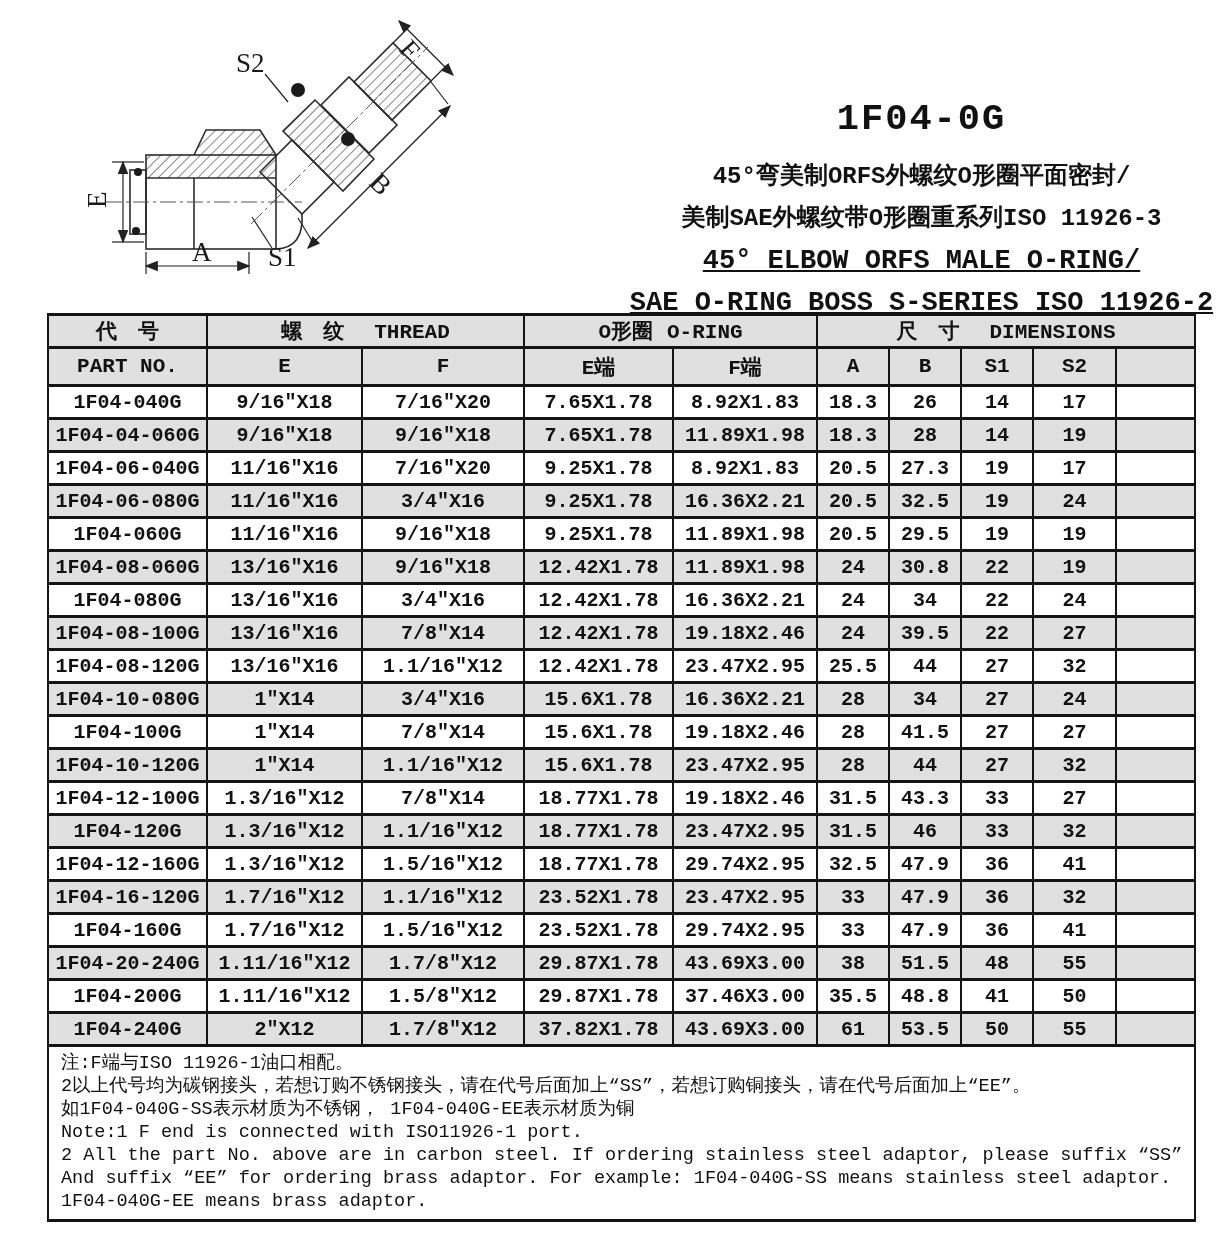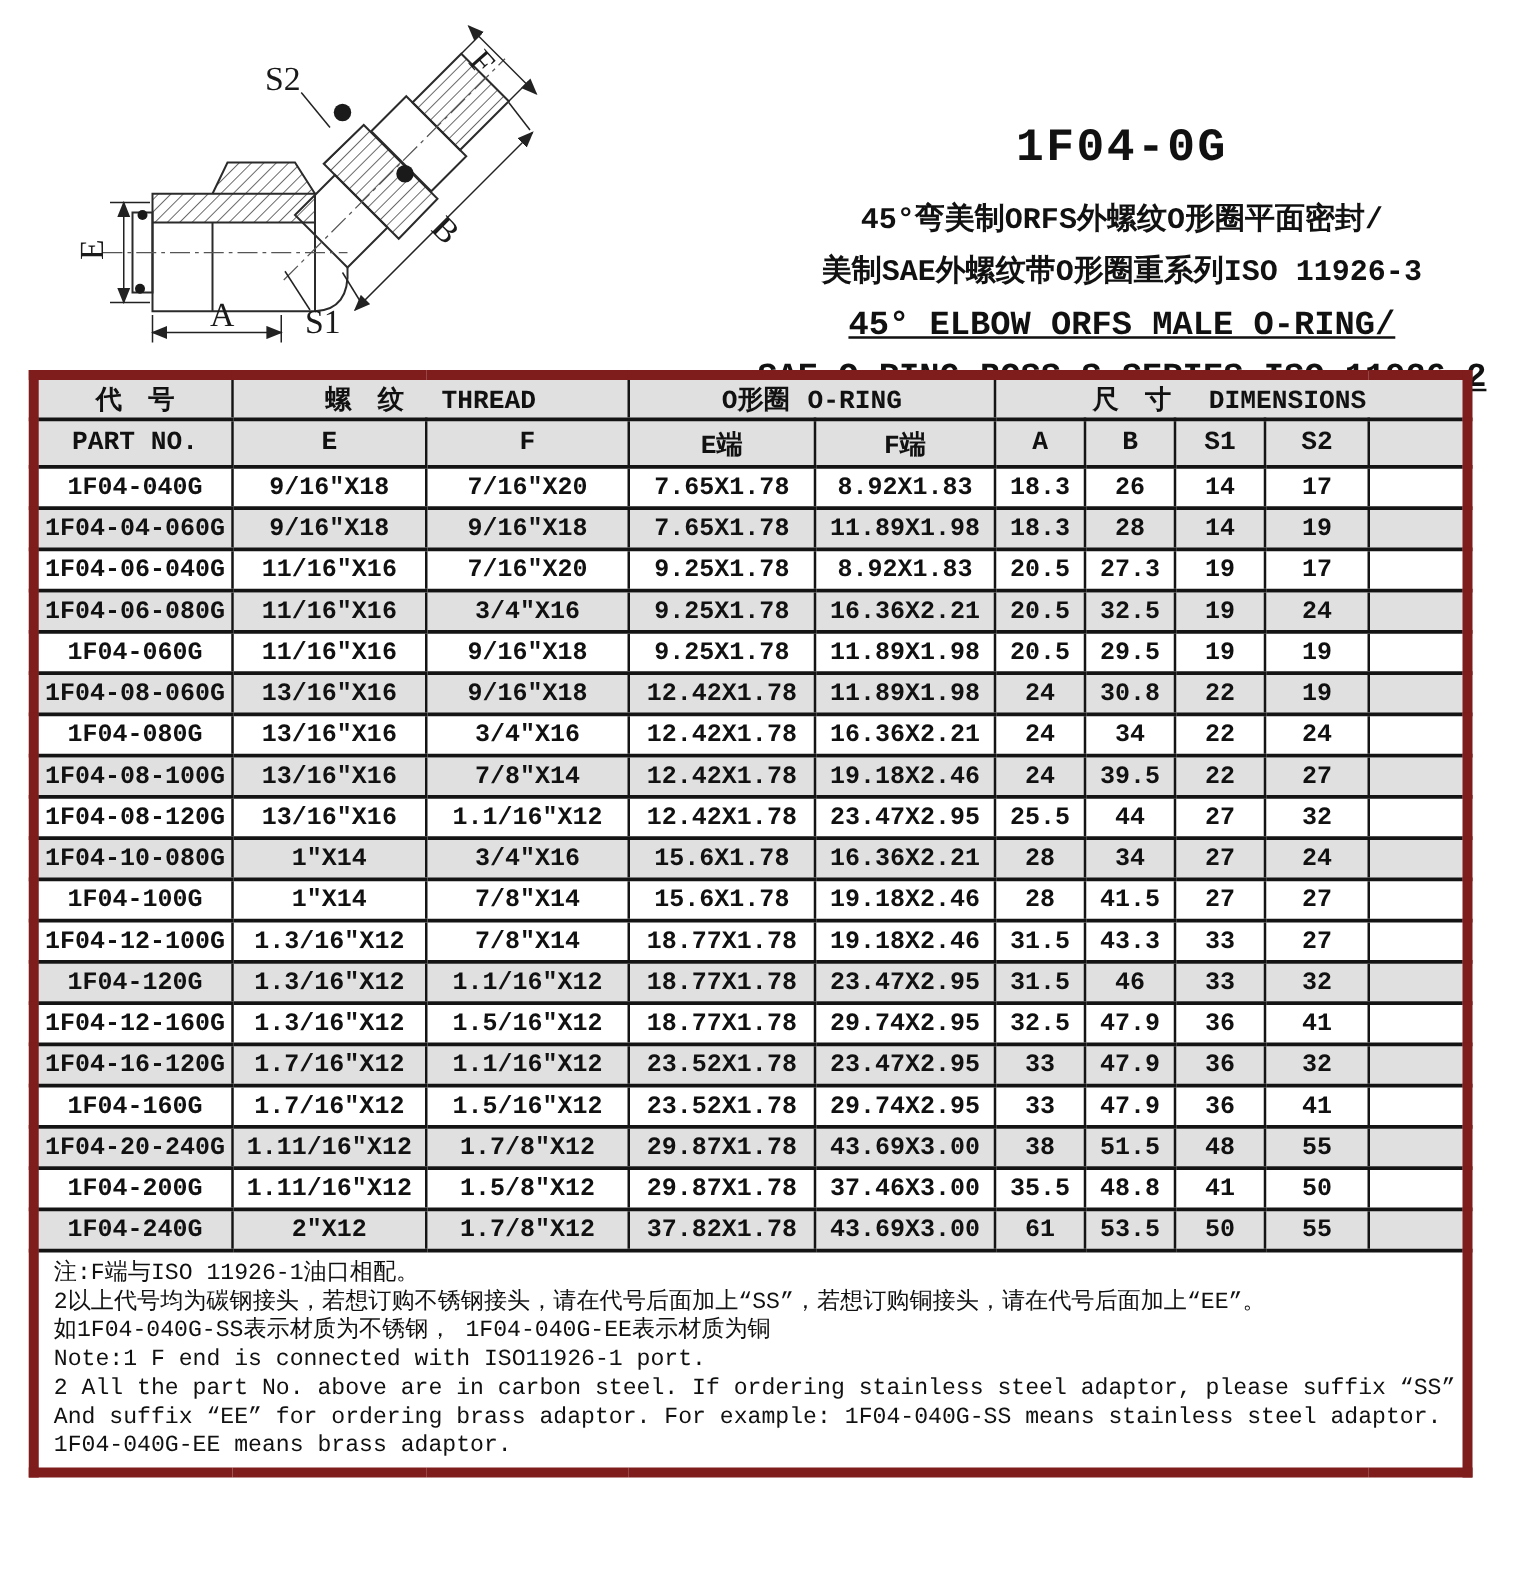--- a/index.html
+++ b/index.html
@@ -1,33 +1,33 @@
 <!DOCTYPE html>
 <html><head>
 <meta charset="utf-8">
 <style>
   html,body{margin:0;padding:0;}
   body{
     width:1217px;height:1259px;position:relative;background:#ffffff;
     font-family:"Liberation Mono","DejaVu Sans Mono",monospace;color:#111;
   }
-  .page{position:absolute;inset:0;}
+  .page{position:absolute;inset:0;margin-left:24px;}
   
   .drawing{position:absolute;left:22px;top:12px;}
   .dim-label{font-family:"Liberation Serif","DejaVu Serif",serif;font-size:27px;fill:#1a1a1a;}
   
   .titleblock{position:absolute;left:585px;top:98px;width:625px;text-align:center;font-weight:bold;}
   .model{font-size:37px;letter-spacing:2px;margin-bottom:16px;}
   .tline{font-size:24px;line-height:42px;white-space:nowrap;}
   .tline.en{font-size:27px;text-decoration:underline;}
   
   table.spec{
-    position:absolute;left:23px;top:296px;width:1147px;
+    position:absolute;left:23px;top:313px;width:1147px;
     border-collapse:collapse;table-layout:fixed;
-    border:8px solid #7f1d1d;
+    border:2px solid #7f1d1d;
   }
   table.spec th,table.spec td{
     border:2px solid #141414;border-top-width:3px;border-bottom-width:3px;
     text-align:center;padding:0;font-weight:bold;overflow:hidden;white-space:nowrap;
   }
   thead tr.h1 th{height:30px;background:#e0e0e0;font-size:21px;}
   thead tr.h2 th{height:35px;background:#e0e0e0;font-size:21px;}
   tbody td{height:30px;font-size:20px;background:#ffffff;}
   tbody tr.alt td{background:#e0e0e0;}
   .hgap{display:inline-block;width:30px;}
@@ -283,20 +283,32 @@
           <td>1″X14</td>
           <td>7/8″X14</td>
           <td>15.6X1.78</td>
           <td>19.18X2.46</td>
           <td>28</td>
           <td>41.5</td>
           <td>27</td>
           <td>27</td>
           <td></td>
         </tr>
+        <tr class="alt">
+          <td>1F04-10-120G</td>
+          <td>1″X14</td>
+          <td>1.1/16″X12</td>
+          <td>15.6X1.78</td>
+          <td>23.47X2.95</td>
+          <td>28</td>
+          <td>44</td>
+          <td>27</td>
+          <td>32</td>
+          <td></td>
+        </tr>
         <tr>
           <td>1F04-12-100G</td>
           <td>1.3/16″X12</td>
           <td>7/8″X14</td>
           <td>18.77X1.78</td>
           <td>19.18X2.46</td>
           <td>31.5</td>
           <td>43.3</td>
           <td>33</td>
           <td>27</td>

